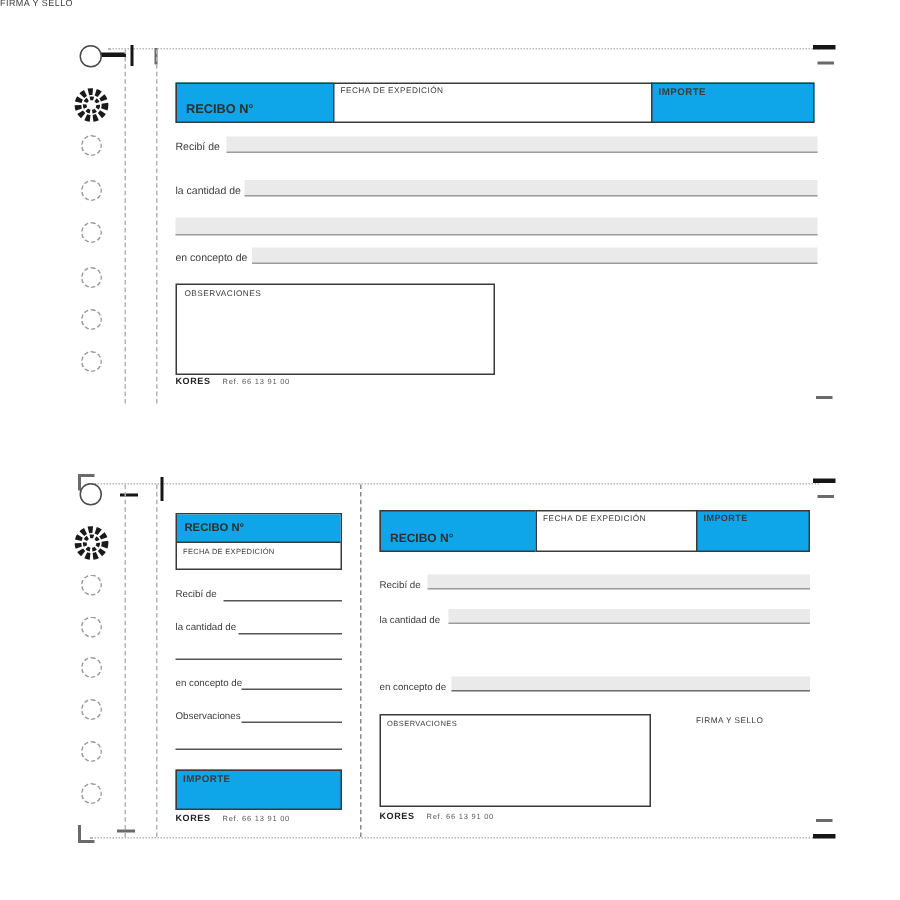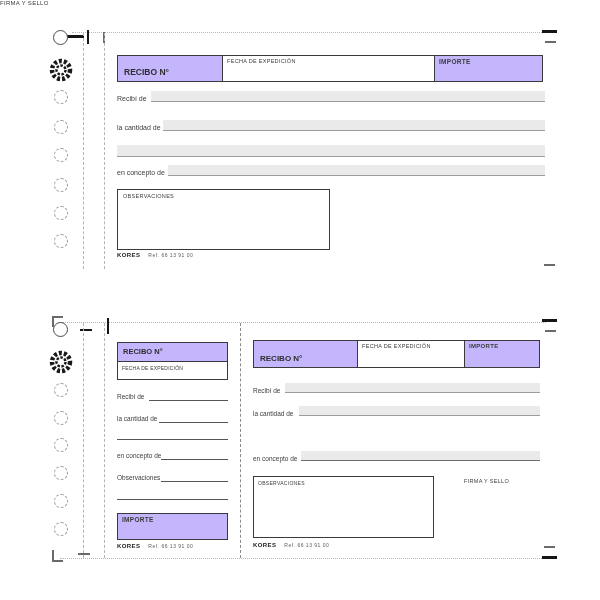--- a/index.html
+++ b/index.html
@@ -1,21 +1,21 @@
 <!DOCTYPE html>
 <html><head>
 <meta charset="utf-8">
 <style>
   * { margin:0; padding:0; box-sizing:border-box; }
   html,body { background:#ffffff; }
   body { font-family:"Liberation Sans", sans-serif; color:#3a3a3a; }
   #stage { position:relative; width:600px; height:600px; background:#ffffff; overflow:hidden; }
   .abs { position:absolute; }
   .box { border:1.5px solid #3a3a3a; background:#ffffff; }
-  .fillbox { background:#c4b5fd; }
+  .fillbox { background:#0ea5e9; }
   .bar { background:#eaeaea; border-bottom:1px solid #9c9c9c; }
   .lbl { font-size:7px; color:#3c3c3c; white-space:nowrap; }
   .lbl65 { font-size:6.5px; color:#3c3c3c; white-space:nowrap; }
   .lbl-tiny { font-size:5.5px; color:#3c3c3c; letter-spacing:0.3px; white-space:nowrap; }
   .bold { font-weight:bold; }
   .hline { background:#555; height:1px; }
   .dotline { border-top:1px dotted #b8b8b8; }
   .vdash { border-left:1px dashed #b3b3b3; width:0; }
   .vdash-dark { border-left:1px dashed #8a8a8a; width:0; }
   .hole-solid { width:15px; height:15px; border:1.5px solid #4a4a4a; border-radius:50%; background:#fff; }

